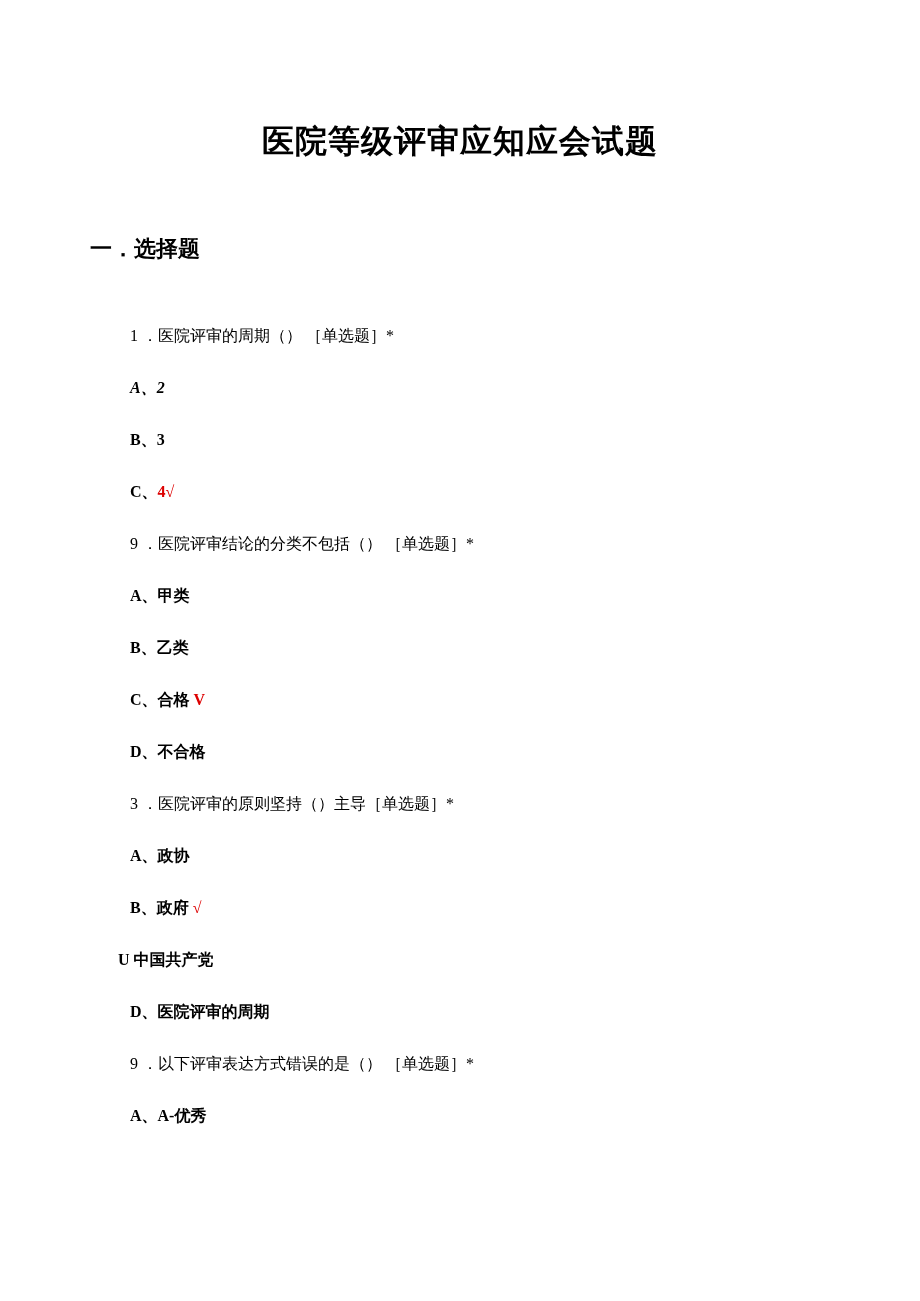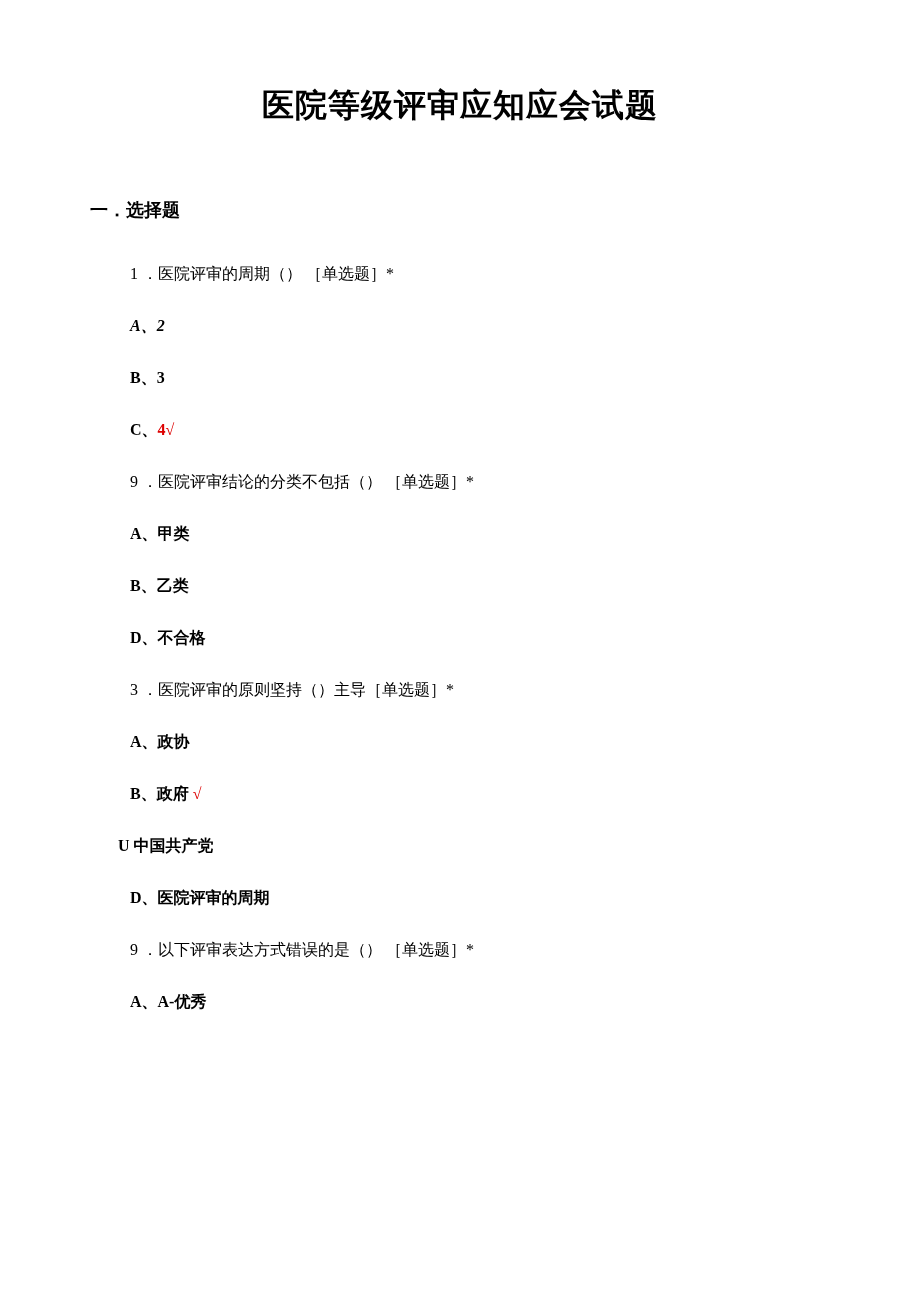--- a/index.html
+++ b/index.html
@@ -9,33 +9,33 @@
     }
     body {
       background: #fff;
       width: 920px;
       min-height: 1301px;
       font-family: "SimSun", "宋体", serif;
       color: #000;
       padding: 0;
     }
     .page {
-      padding: 84px 90px 60px 90px;
+      padding: 120px 90px 60px 90px;
     }
     .title {
       text-align: center;
       font-size: 32px;
       font-weight: bold;
       margin-bottom: 70px;
       letter-spacing: 1px;
     }
     .section-header {
-      font-size: 18px;
+      font-size: 22px;
       font-weight: bold;
-      margin-bottom: 40px;
+      margin-bottom: 60px;
     }
     .question-block {
       padding-left: 40px;
     }
     .question {
       font-size: 16px;
       margin-bottom: 28px;
       line-height: 1.5;
     }
     .option {
@@ -69,20 +69,23 @@
       <span class="italic">A</span><span class="italic">、</span><span class="italic">2</span>
     </div>
     <div class="option">B、3</div>
     <div class="option">
       <span>C、</span><span class="correct">4√</span>
     </div>
 
     <div class="question">9 ．医院评审结论的分类不包括（） ［单选题］*</div>
     <div class="option">A、甲类</div>
     <div class="option">B、乙类</div>
+    <div class="option">
+      <span>C、合格 </span><span class="correct">V</span>
+    </div>
     <div class="option">D、不合格</div>
 
     <div class="question">3 ．医院评审的原则坚持（）主导［单选题］*</div>
     <div class="option">A、政协</div>
     <div class="option">
       <span>B、政府 </span><span class="correct">√</span>
     </div>
     <div class="option option-u">U 中国共产党</div>
     <div class="option">D、医院评审的周期</div>
 

